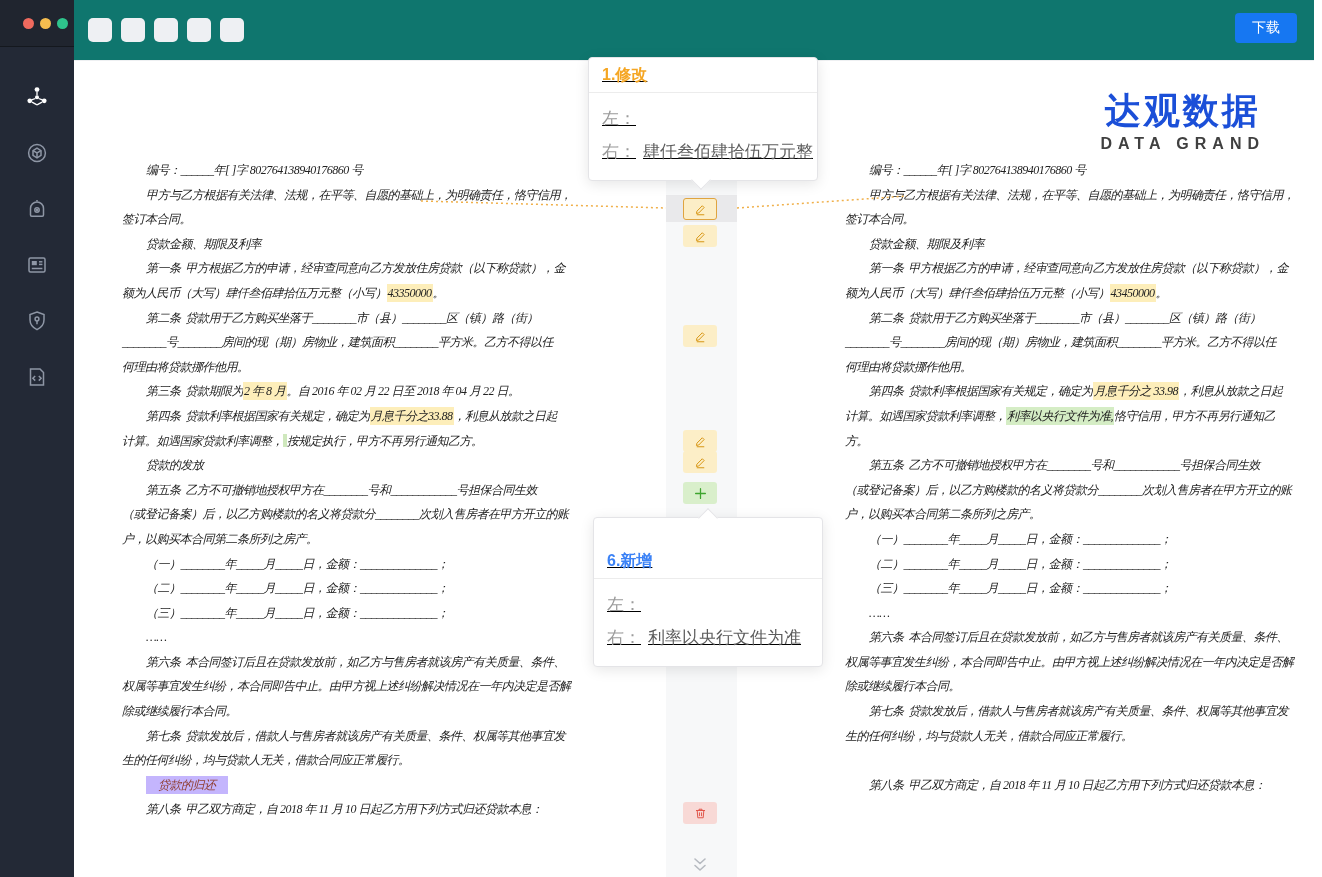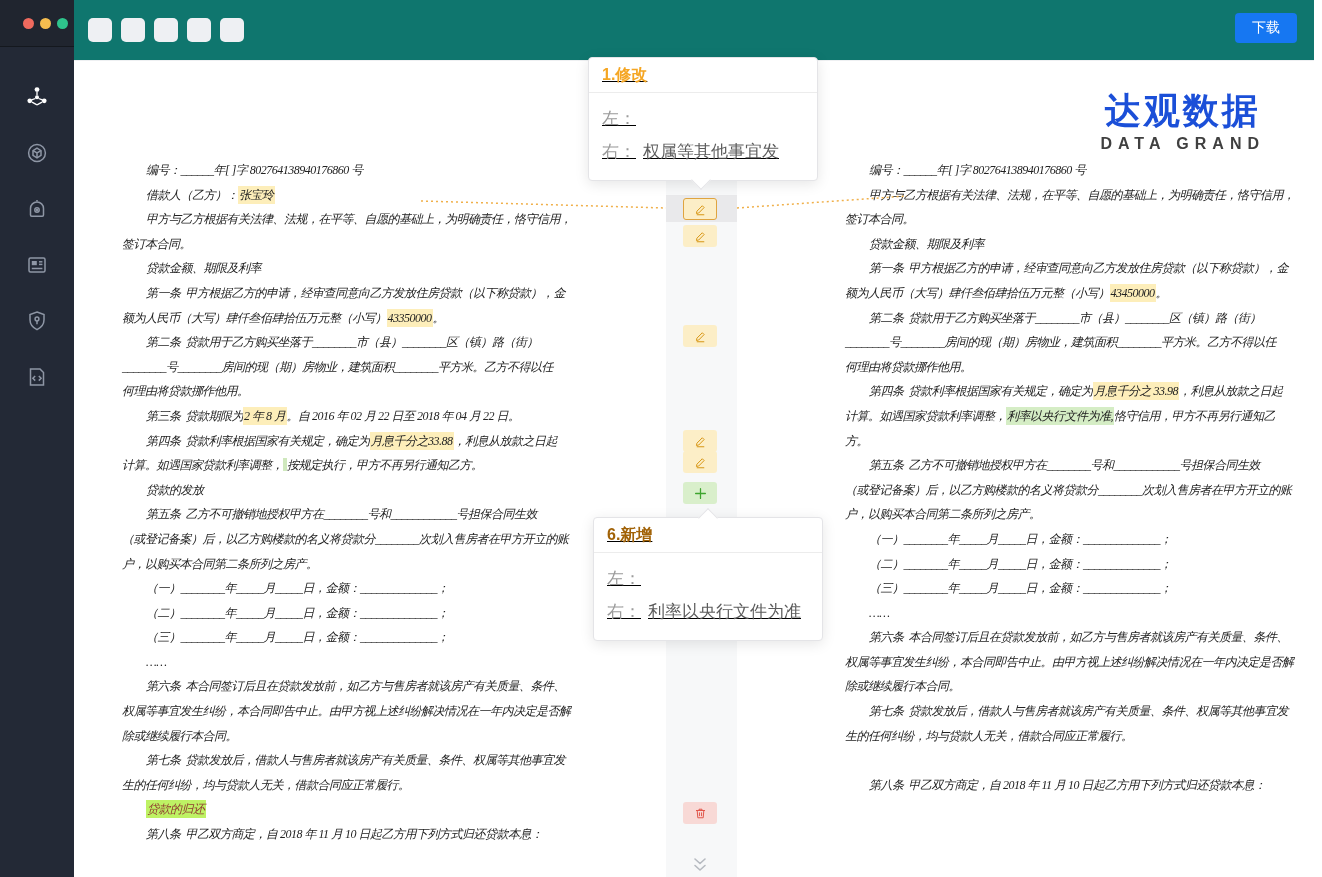--- a/index.html
+++ b/index.html
@@ -42,21 +42,21 @@
   
   .doc{position:absolute;top:158px;z-index:1;font-family:"Liberation Serif","DejaVu Serif",serif;
     font-size:12px;letter-spacing:-0.5px;color:#222;}
   .doc-left{left:122px;width:470px;}
   .doc-right{left:845px;width:470px;}
   .ln{height:24.6px;line-height:24.6px;white-space:pre;font-style:italic;}
   .ln.ind{padding-left:24px;}
   .hl-y{background:#fdeeba;padding:2px 1px;}
   .hl-yb{background:#fdeeba;padding:2px 1px;box-shadow:0 0 0 1px #e2a93f;}
   .hl-g{background:#d5edc5;padding:2px 1px;}
-  .hl-r{background:#bef264;color:#8f3d30;padding:2px 1px;}
+  .hl-r{background:#c4b5fd;color:#8f3d30;padding:2px 12px;}
   .hl-caret{display:inline-block;width:4px;height:13px;background:#cfe8bd;vertical-align:-2px;}
   
   .overlay{position:absolute;left:0;top:0;width:1322px;height:877px;z-index:2;pointer-events:none;}
   
   .tip{position:absolute;width:228px;background:#fff;border:1px solid #e4e4e7;border-radius:4px;
     box-shadow:0 3px 14px rgba(0,0,0,.10);z-index:7;text-decoration:underline;}
   .tip-h{padding:7px 13px 6px;font-size:16px;font-weight:bold;border-bottom:1px solid #ececec;}
   .tip-b{padding:9px 13px 12px;}
   .tip-row{display:flex;font-size:17px;line-height:33px;color:#5c5c5c;}
   .tip-lab{color:#9b9b9b;margin-right:7px;flex:none;}
@@ -147,21 +147,20 @@
 <div class="brand">
   <div class="brand-cn" style="color: rgb(27, 79, 216);">达观数据</div>
   <div class="brand-en">DATA GRAND</div>
 </div>
 
 <div class="diffbar"></div>
 <div class="sel-band"></div>
 
 <section class="doc doc-left" id="doc-left">
     <div class="ln ind"><span>编号：______年[ ]字 802764138940176860 号</span></div>
-    <div class="ln ind"><span>借款人（乙方）：</span><span class="hl-y">张宝玲</span></div>
     <div class="ln ind"><span>甲方与乙方根据有关法律、法规，在平等、自愿的基础上，为明确责任，恪守信用，</span></div>
     <div class="ln"><span>签订本合同。</span></div>
     <div class="ln ind"><span>贷款金额、期限及利率</span></div>
     <div class="ln ind"><span>第一条  甲方根据乙方的申请，经审查同意向乙方发放住房贷款（以下称贷款），金</span></div>
     <div class="ln"><span>额为人民币（大写）肆仟叁佰肆拾伍万元整（小写）</span><span class="hl-y">43350000</span><span>。</span></div>
     <div class="ln ind"><span>第二条  贷款用于乙方购买坐落于________市（县）________区（镇）路（街）</span></div>
     <div class="ln"><span>________号________房间的现（期）房物业，建筑面积________平方米。乙方不得以任</span></div>
     <div class="ln"><span>何理由将贷款挪作他用。</span></div>
     <div class="ln ind"><span>第三条  贷款期限为</span><span class="hl-y">2 年 8 月</span><span>。自 2016 年 02 月 22 日至 2018 年 04 月 22 日。</span></div>
     <div class="ln ind"><span>第四条  贷款利率根据国家有关规定，确定为</span><span class="hl-y">月息千分之33.88</span><span>，利息从放款之日起</span></div>
@@ -266,28 +265,28 @@
 </div>
 
 <div class="tip tip-1">
   <div class="tip-h" id="tip1-title" style="color: rgb(245, 166, 35);">1.修改</div>
   <div class="tip-b">
     <div class="tip-row">
       <span class="tip-lab">左：</span>
     </div>
     <div class="tip-row">
       <span class="tip-lab">右：</span>
-      <span class="tip-val">权属等其他事宜发</span>
+      <span class="tip-val">肆仟叁佰肆拾伍万元整</span>
     </div>
   </div>
   <div class="arr"></div>
 </div>
 
 <div class="tip tip-6">
-  <div class="tip-h" id="tip6-title" style="color: #a16207;">6.新增</div>
+  <div class="tip-h" id="tip6-title" style="color: #3b82f6; margin-top: 26px;">6.新增</div>
   <div class="tip-b">
     <div class="tip-row">
       <span class="tip-lab">左：</span>
       <span class="tip-val"></span>
     </div>
     <div class="tip-row">
       <span class="tip-lab">右：</span>
       <span class="tip-val">利率以央行文件为准</span>
     </div>
   </div>

